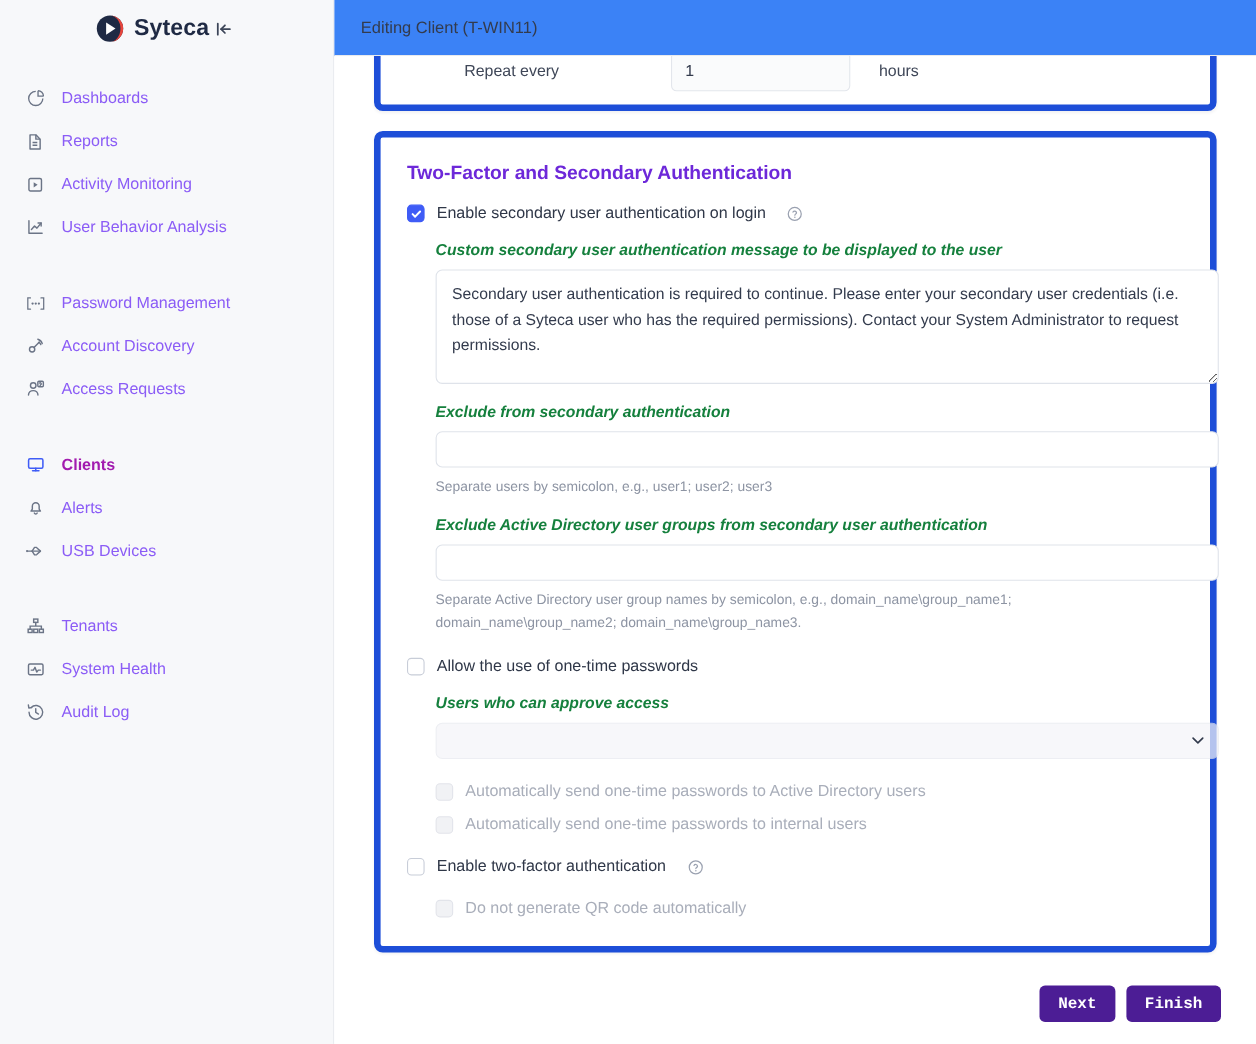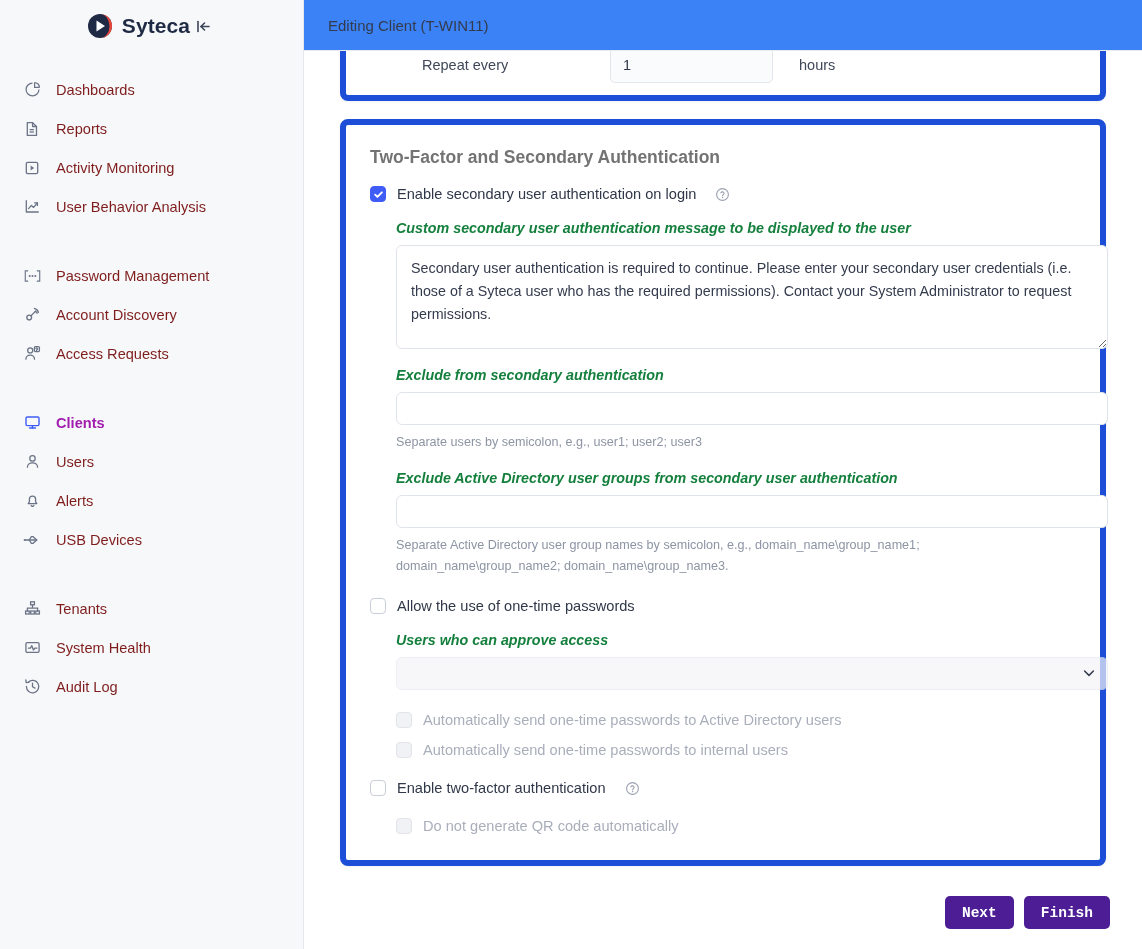--- a/index.html
+++ b/index.html
@@ -37,21 +37,21 @@
     display: flex; align-items: center; justify-content: center;
     cursor: pointer; color: #3c4558;
   }
   .nav { padding-top: 18px; }
   .nav-group { margin-bottom: 10px; }
   .nav-item {
     display: flex; align-items: center;
     height: 39px;
     padding-left: 22px;
     gap: 14px;
-    color: #7f1d1d;
+    color: #8b5cf6;
     font-size: 14.6px;
     cursor: pointer;
     white-space: nowrap;
   }
   .nav-item .ico {
     width: 20px; height: 20px;
     display: flex; align-items: center; justify-content: center;
     flex: 0 0 20px;
     color: #6b7486;
   }
@@ -104,21 +104,21 @@
     padding: 0 12px;
     font-family: "Liberation Sans", sans-serif;
   }
   .repeat-unit { font-size: 14.5px; color: #3f4758; margin-left: 26px; }
 
   .card-main {
     margin-top: 18px;
     padding: 20px 24px 26px 24px;
   }
   .section-title {
-    font-size: 17.5px; color: #737373; font-weight: 600;
+    font-size: 17.5px; color: #6d28d9; font-weight: 600;
     margin: 2px 0 18px 0;
   }
 
   
   .chk-row { display: flex; align-items: center; gap: 11px; }
   .chk {
     width: 16px; height: 16px; flex: 0 0 16px;
     border-radius: 4px;
     border: 1px solid #c8cdd8;
     background: #ffffff;
@@ -315,29 +315,20 @@
       <div class="nav-group">
         <div class="nav-item active">
           <span class="ico">
             <svg width="17" height="17" viewBox="0 0 17 17" fill="none" stroke="currentColor" stroke-width="1.4" stroke-linecap="round" stroke-linejoin="round">
               <rect x="2" y="3" width="13" height="8.6" rx="1.3"></rect>
                 <line x1="8.5" y1="11.6" x2="8.5" y2="14"></line>
                 <line x1="5.6" y1="14" x2="11.4" y2="14"></line>
             </svg>
           </span>
           <span>Clients</span>
-        </div>
-        <div class="nav-item">
-          <span class="ico">
-            <svg width="17" height="17" viewBox="0 0 17 17" fill="none" stroke="currentColor" stroke-width="1.3" stroke-linecap="round">
-              <circle cx="8.5" cy="5.4" r="2.7"></circle>
-                <path d="M3.4 14.2c0-2.7 2.3-4.4 5.1-4.4s5.1 1.7 5.1 4.4"></path>
-            </svg>
-          </span>
-          <span>Users</span>
         </div>
         <div class="nav-item">
           <span class="ico">
             <svg width="17" height="17" viewBox="0 0 17 17" fill="none" stroke="currentColor" stroke-width="1.3" stroke-linecap="round" stroke-linejoin="round">
               <path d="M4.2 11.6h8.6l-1.2-1.8V7.2a3.1 3.1 0 0 0-6.2 0v2.6z"></path>
                 <path d="M7.2 13.4a1.4 1.4 0 0 0 2.6 0"></path>
             </svg>
           </span>
           <span>Alerts</span>
         </div>

